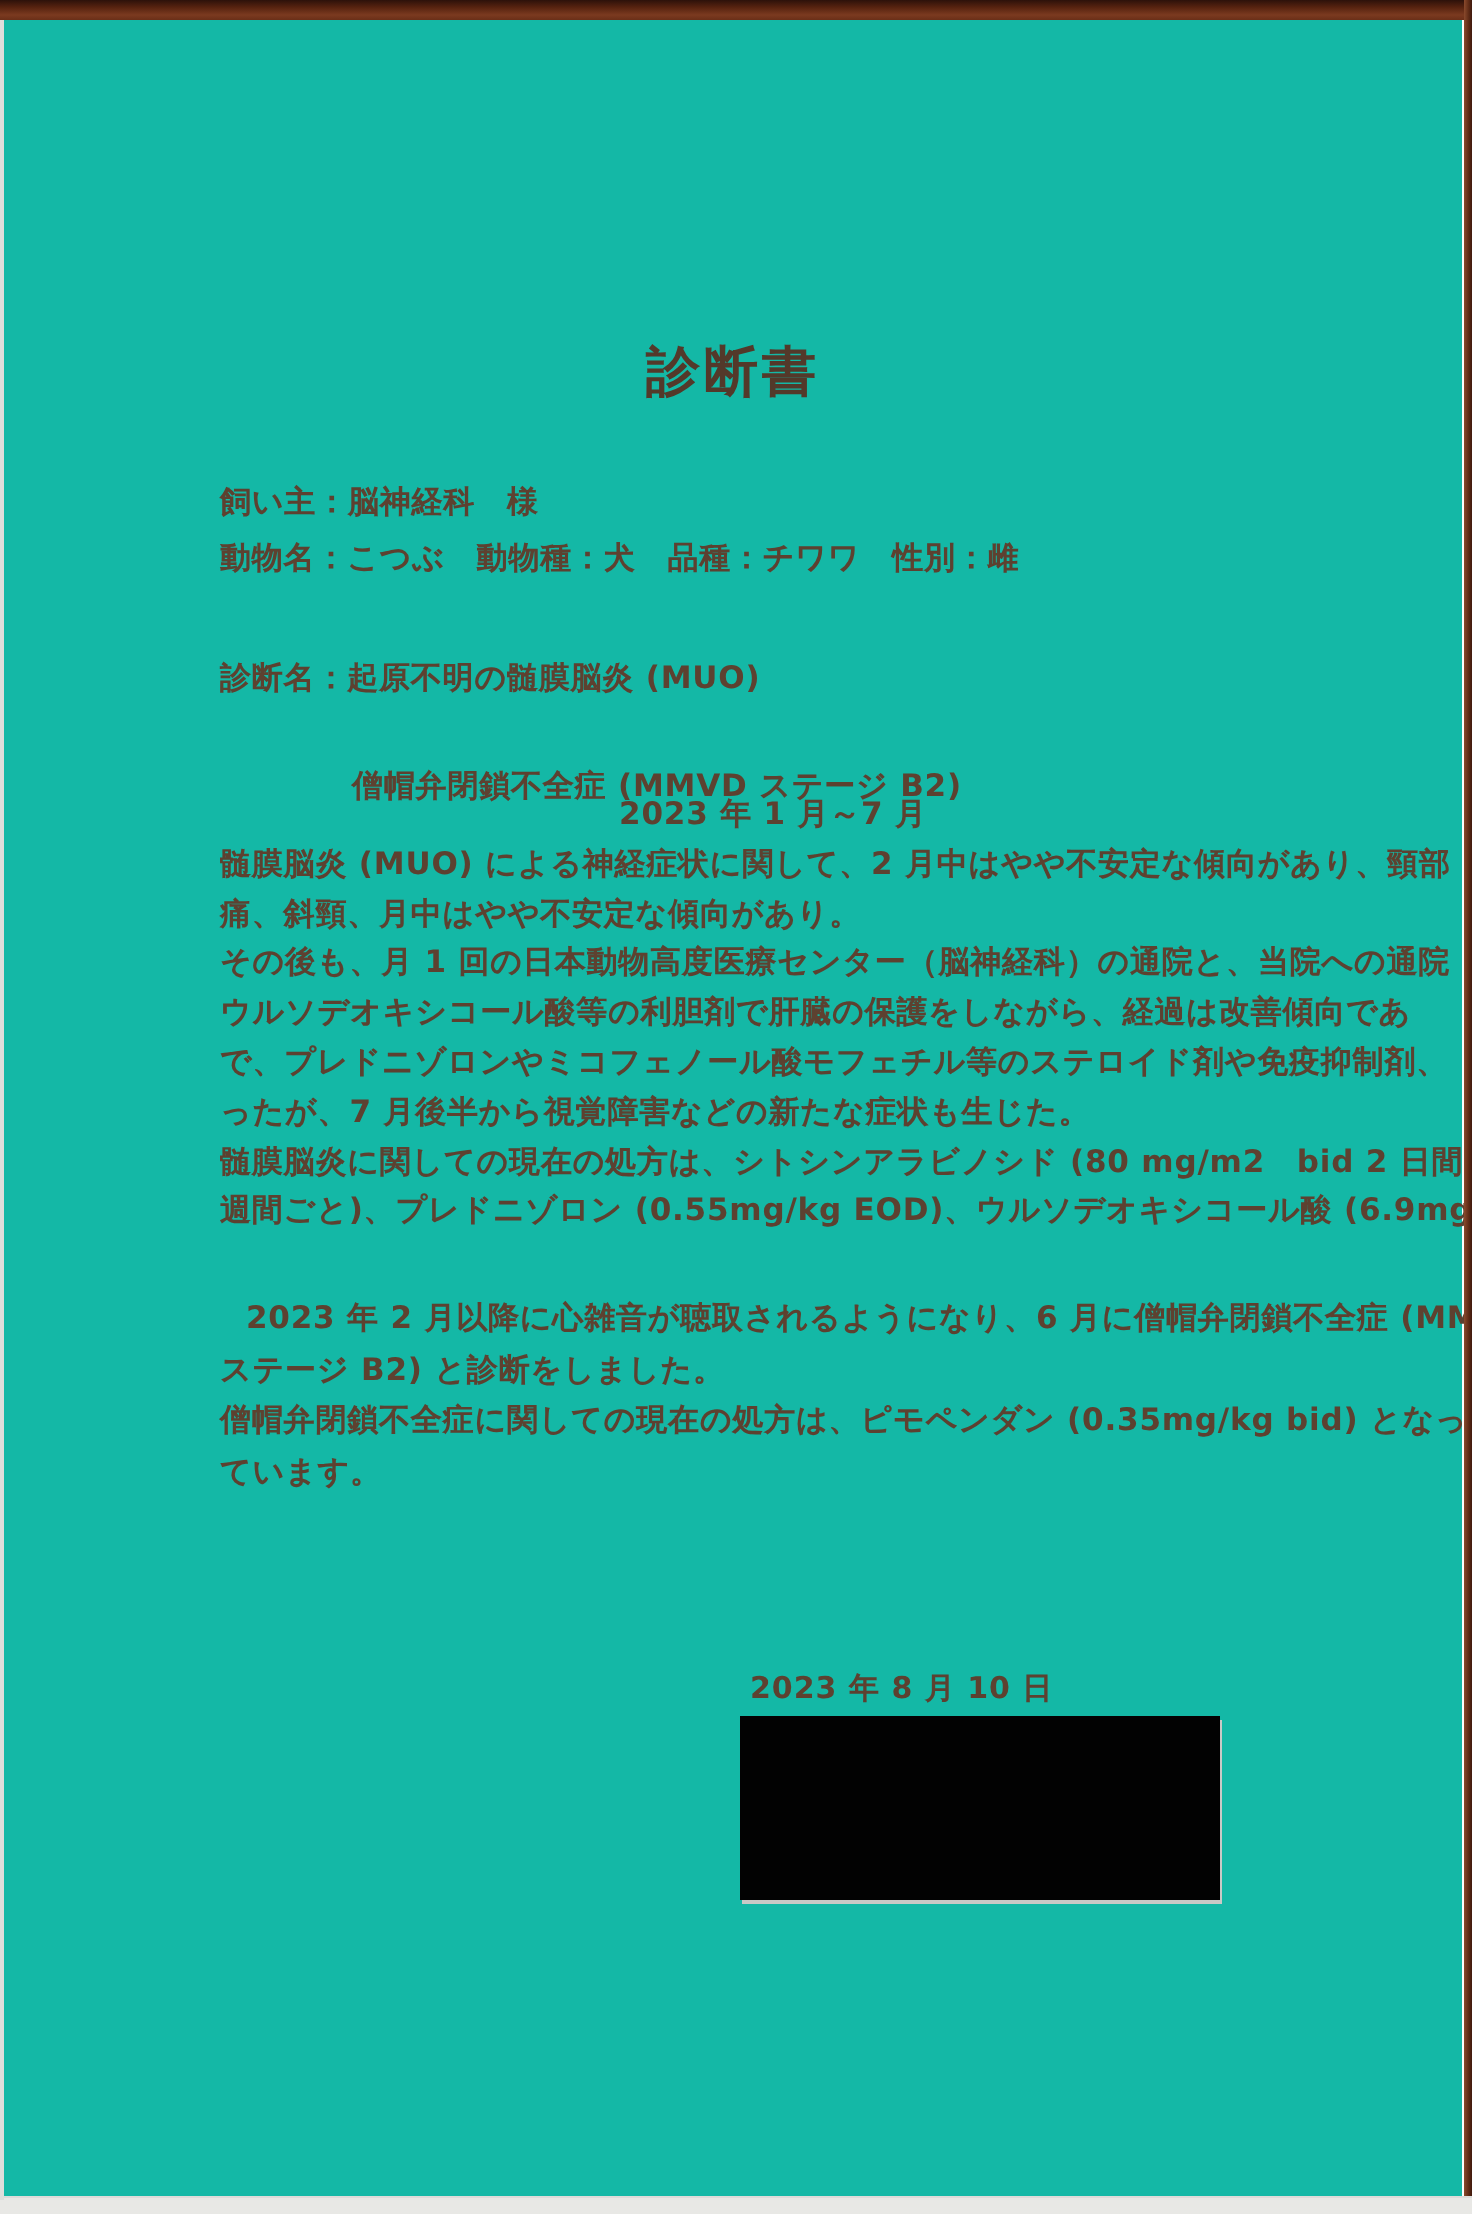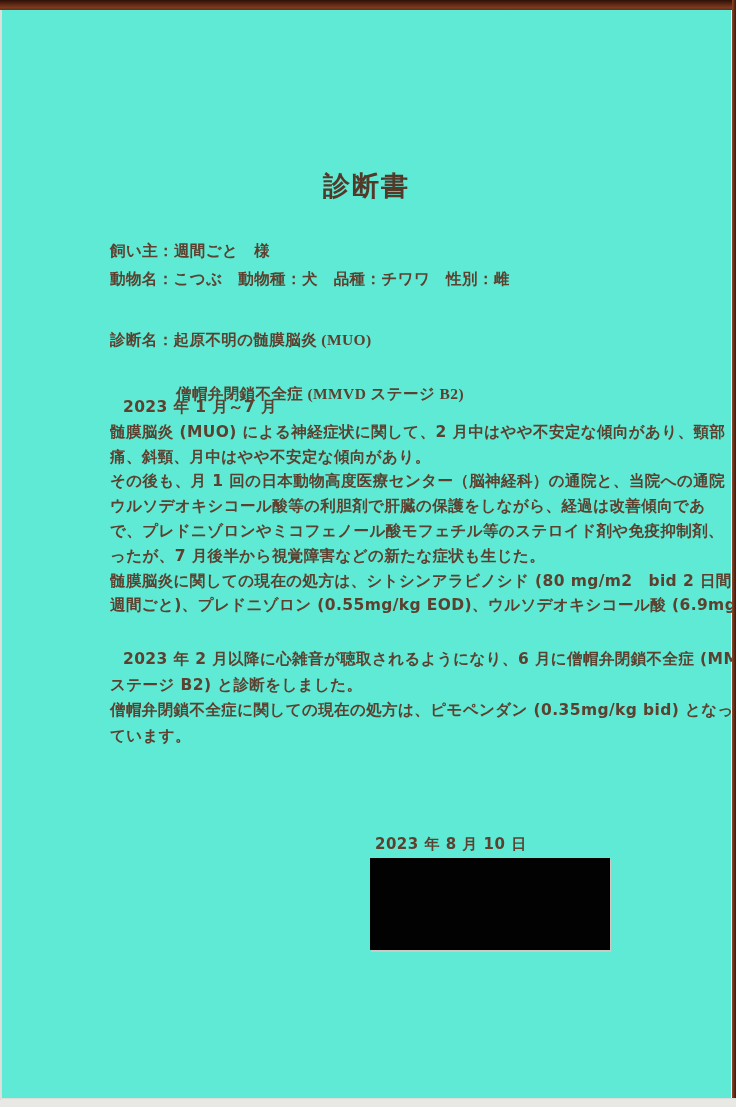--- a/index.html
+++ b/index.html
@@ -46,21 +46,21 @@
     top: 10px; left: 0;
     width: 2px;
     height: 1090px;
     background: #dededb;
   }
   .paper {
     position: absolute;
     top: 10px; left: 2px;
     width: 729px;
     height: 1089px;
-    background: #5eead4;
+    background: #14b8a6;
     color: #5d4130;
   }
   .doc-title {
     position: absolute;
     top: 158px;
     left: 0;
     width: 729px;
     text-align: center;
     font-size: 27px;
     font-weight: 700;
@@ -79,21 +79,20 @@
     top: 228px;
     font-size: 15.5px;
     line-height: 27.5px;
   }
   .diagnosis-block {
     position: absolute;
     left: 108px;
     top: 316px;
     font-size: 15.5px;
     line-height: 27px;
-    font-family: Liberation Serif, serif;
   }
   .diagnosis-block .indent2 {
     padding-left: 66px;
     margin-top: 27px;
   }
   .para-muo {
     position: absolute;
     left: 108px;
     top: 385px;
     width: 540px;
@@ -103,20 +102,21 @@
   .para-mmvd {
     position: absolute;
     left: 108px;
     top: 637px;
     width: 540px;
     font-size: 15.5px;
     line-height: 25.5px;
   }
   .num-indent {
     padding-left: 13px;
+    text-align: center;
   }
   .issue-date {
     position: absolute;
     left: 373px;
     top: 825px;
     font-size: 15px;
     font-weight: 700;
     letter-spacing: 0.5px;
     white-space: pre;
     text-align: center;
@@ -134,21 +134,21 @@
 </head>
 <body>
 
 <div class="photo">
 
   <div class="paper">
 
     <h1 class="doc-title">診断書</h1>
 
     <div class="info-block">
-      <div class="textline">飼い主：週間ごと　様</div>
+      <div class="textline">飼い主：脳神経科　様</div>
       <div class="textline">動物名：こつぶ　動物種：犬　品種：チワワ　性別：雌</div>
     </div>
 
     <div class="diagnosis-block">
       <div class="textline">診断名：起原不明の髄膜脳炎 (MUO)</div>
       <div class="textline indent2">僧帽弁閉鎖不全症 (MMVD ステージ B2)</div>
     </div>
 
     <div class="para-muo">
       <div class="textline num-indent">2023 年 1 月～7 月</div>

